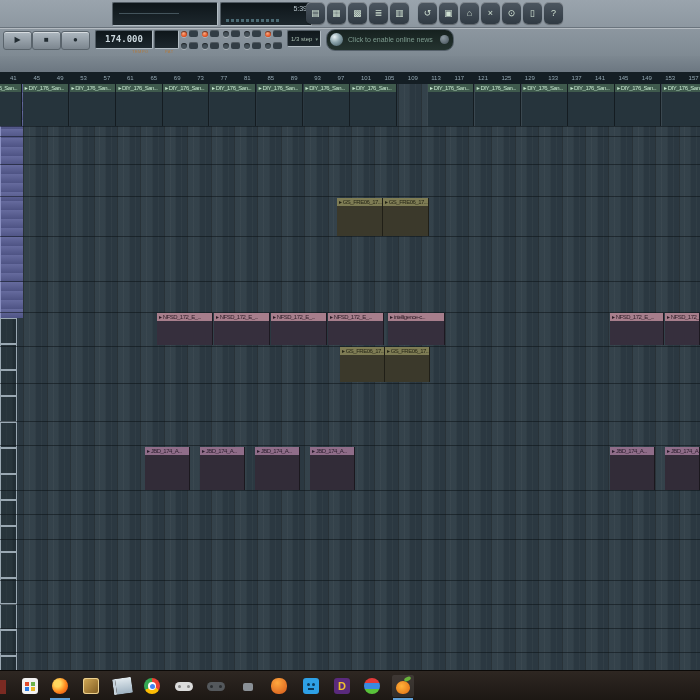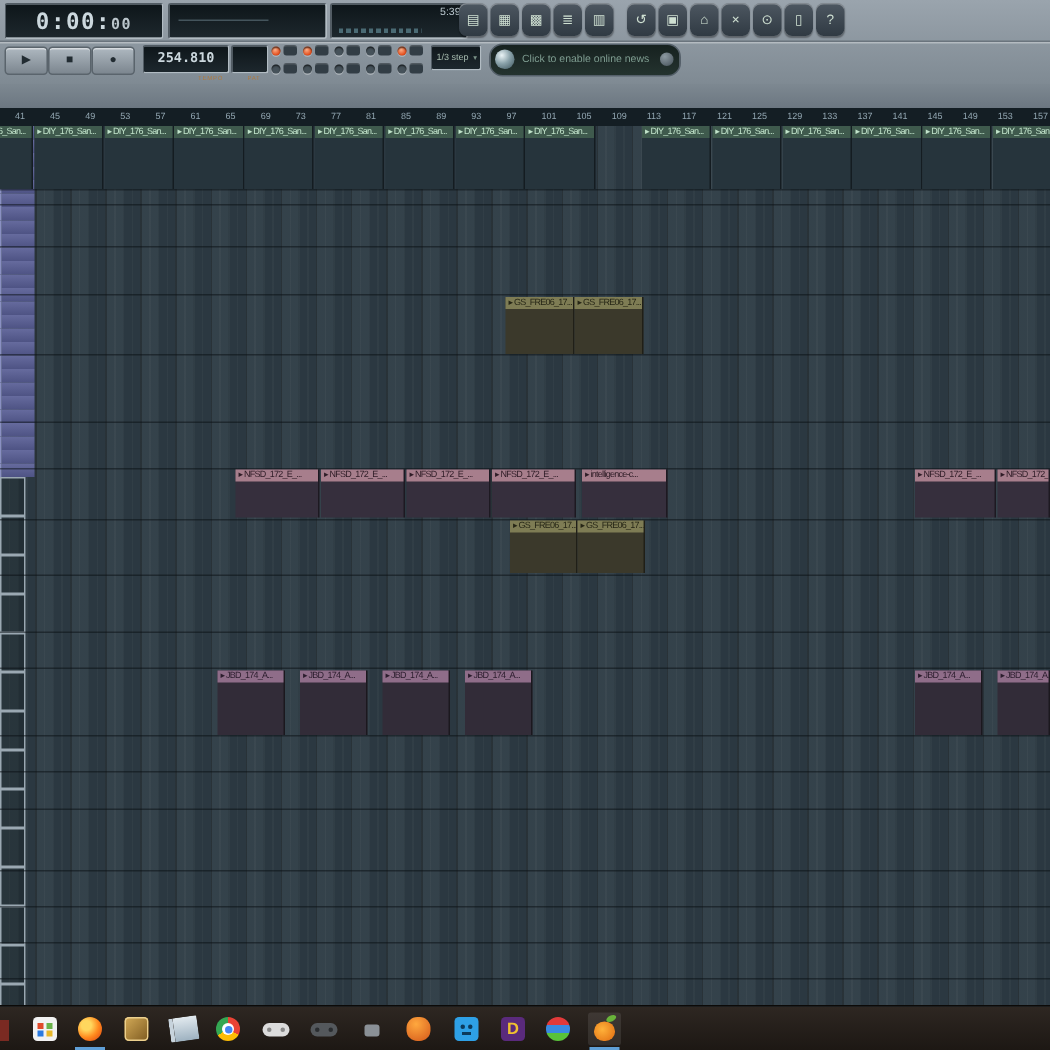--- a/index.html
+++ b/index.html
@@ -78,21 +78,20 @@
   .tico .ul{position:absolute;left:1px;bottom:-3px;width:20px;height:2px;background:#5f9fd6;}
   .tico.hl{background:rgba(255,255,255,.09);border-radius:2px;}
 </style>
 </head>
 <body>
 
 <div id="screen">
 
   <div id="toolbar">
     <div class="rowline"></div>
-    <div class="lcd" id="lcd-time"><span>0:00:</span><span class="frac">00</span></div>
     <div class="lcd" id="panel-hint"></div>
     <div class="lcd" id="panel-monitor">
       <span class="mtime">5:39</span>
       <span class="bars"></span>
     </div>
     <div class="btnrow" id="win-buttons">
         <div class="tbtn">▤</div>
         <div class="tbtn">▦</div>
         <div class="tbtn">▩</div>
         <div class="tbtn">≣</div>
@@ -105,21 +104,21 @@
         <div class="tbtn">×</div>
         <div class="tbtn">⊙</div>
         <div class="tbtn">▯</div>
         <div class="tbtn">?</div>
       </div>
     <div id="transport">
         <div class="trbtn" style="left: 3px;">▶</div>
         <div class="trbtn" style="left: 32px;">■</div>
         <div class="trbtn" style="left: 61px;">●</div>
       </div>
-    <div class="lcd" id="lcd-tempo">254.810</div>
+    <div class="lcd" id="lcd-tempo">174.000</div>
     <span class="lcdlabel" style="left:132px;top:49px;">TEMPO</span>
     <div class="lcd" id="lcd-pat"></div>
     <span class="lcdlabel" style="left:165px;top:49px;">PAT</span>
     <div id="toggles">
         <div class="tog lit" style="left: 0px; top: 2px;"></div>
         <div class="togicon" style="left: 8px; top: 1px;"></div>
         <div class="tog lit" style="left: 21px; top: 2px;"></div>
         <div class="togicon" style="left: 29px; top: 1px;"></div>
         <div class="tog" style="left: 42px; top: 2px;"></div>
         <div class="togicon" style="left: 50px; top: 1px;"></div>

